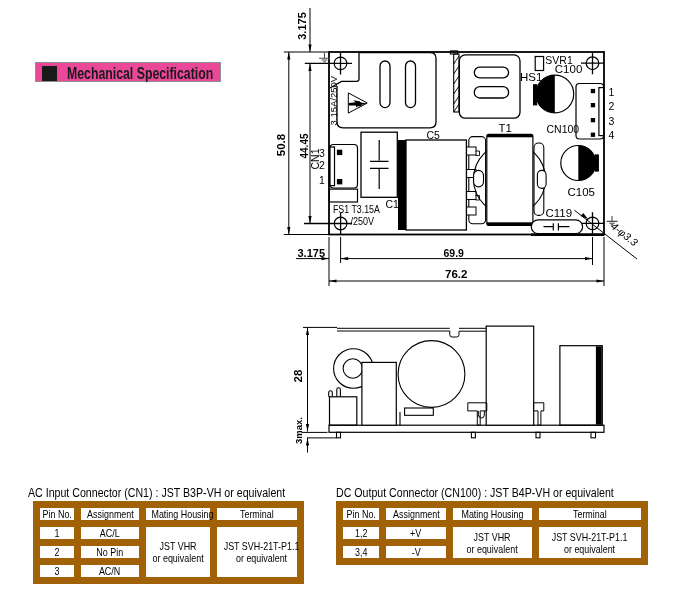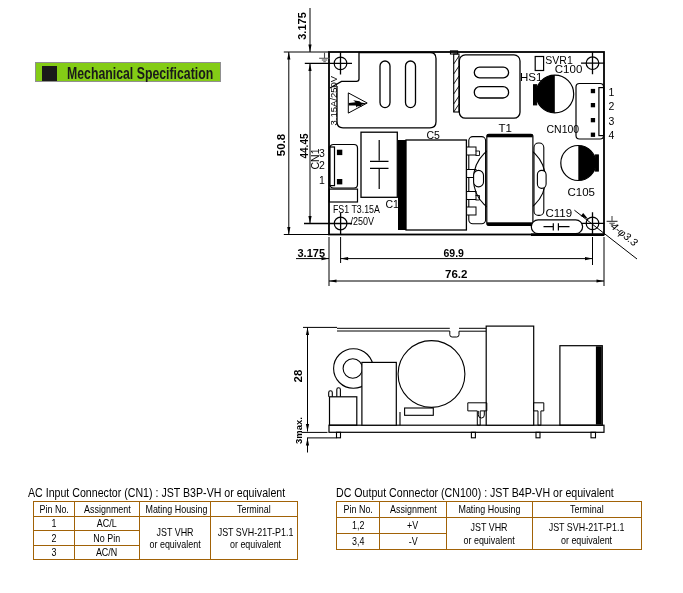--- a/index.html
+++ b/index.html
@@ -1,22 +1,22 @@
 <!DOCTYPE html>
 <html><head>
 <meta charset="utf-8">
 <style>
   html,body{margin:0;padding:0;background:#fff;}
   body{width:683px;height:593px;position:relative;font-family:"Liberation Sans",sans-serif;}
-  #hdr{position:absolute;left:35px;top:62px;width:184px;height:18px;background:#84cc16;border:1px solid #909090;}
+  #hdr{position:absolute;left:35px;top:62px;width:184px;height:18px;background:#ec4899;border:1px solid #909090;}
   #hdr .sq{position:absolute;left:6px;top:2.5px;width:15px;height:15px;background:#1a1a1a;}
   #hdr .tx{position:absolute;left:31px;top:1px;font-size:16.5px;font-weight:bold;color:#1a1a1a;white-space:nowrap;transform:scaleX(0.745);transform-origin:left center;letter-spacing:0px;}
   .ttl{position:absolute;font-size:12px;color:#000;white-space:nowrap;transform:scaleX(0.885);transform-origin:left center;}
   table{border-collapse:collapse;position:absolute;table-layout:fixed;}
-  td{border:1px solid #a16207;text-align:center;vertical-align:middle;font-size:10.5px;padding:0;line-height:1.15;white-space:nowrap;overflow:visible;}
+  td{border:7px solid #a16207;text-align:center;vertical-align:middle;font-size:10.5px;padding:0;line-height:1.15;white-space:nowrap;overflow:visible;}
   td span{display:inline-block;transform:scaleX(0.85);transform-origin:center center;}
 </style>
 </head>
 <body>
 <div id="hdr">
     <div class="sq"></div>
     <div class="tx">Mechanical&nbsp;Specification</div>
   </div>
 
 <svg width="683" height="593" viewBox="0 0 683 593" style="position:absolute;left:0;top:0" fill="none" stroke="none">

